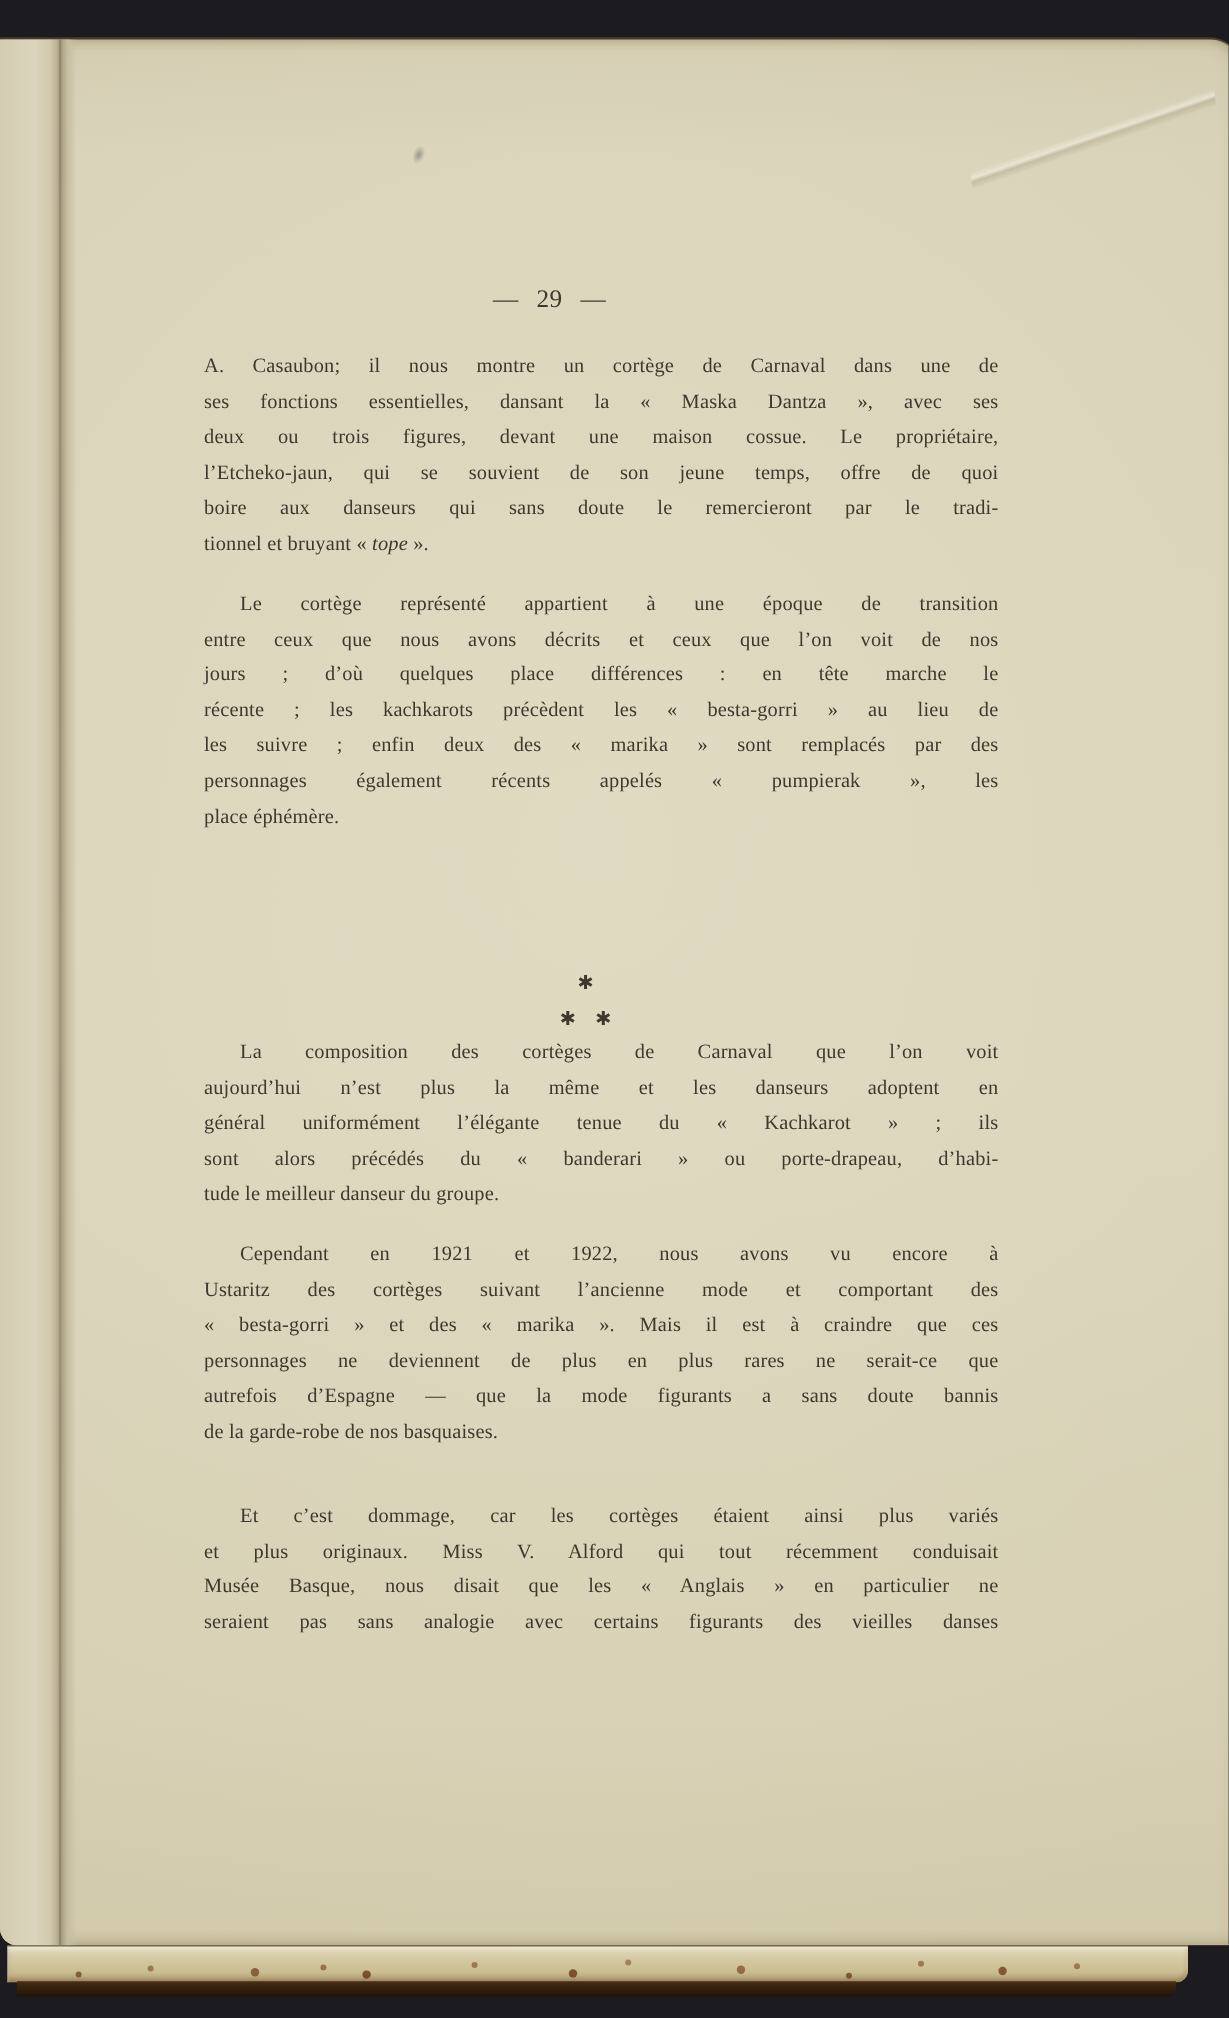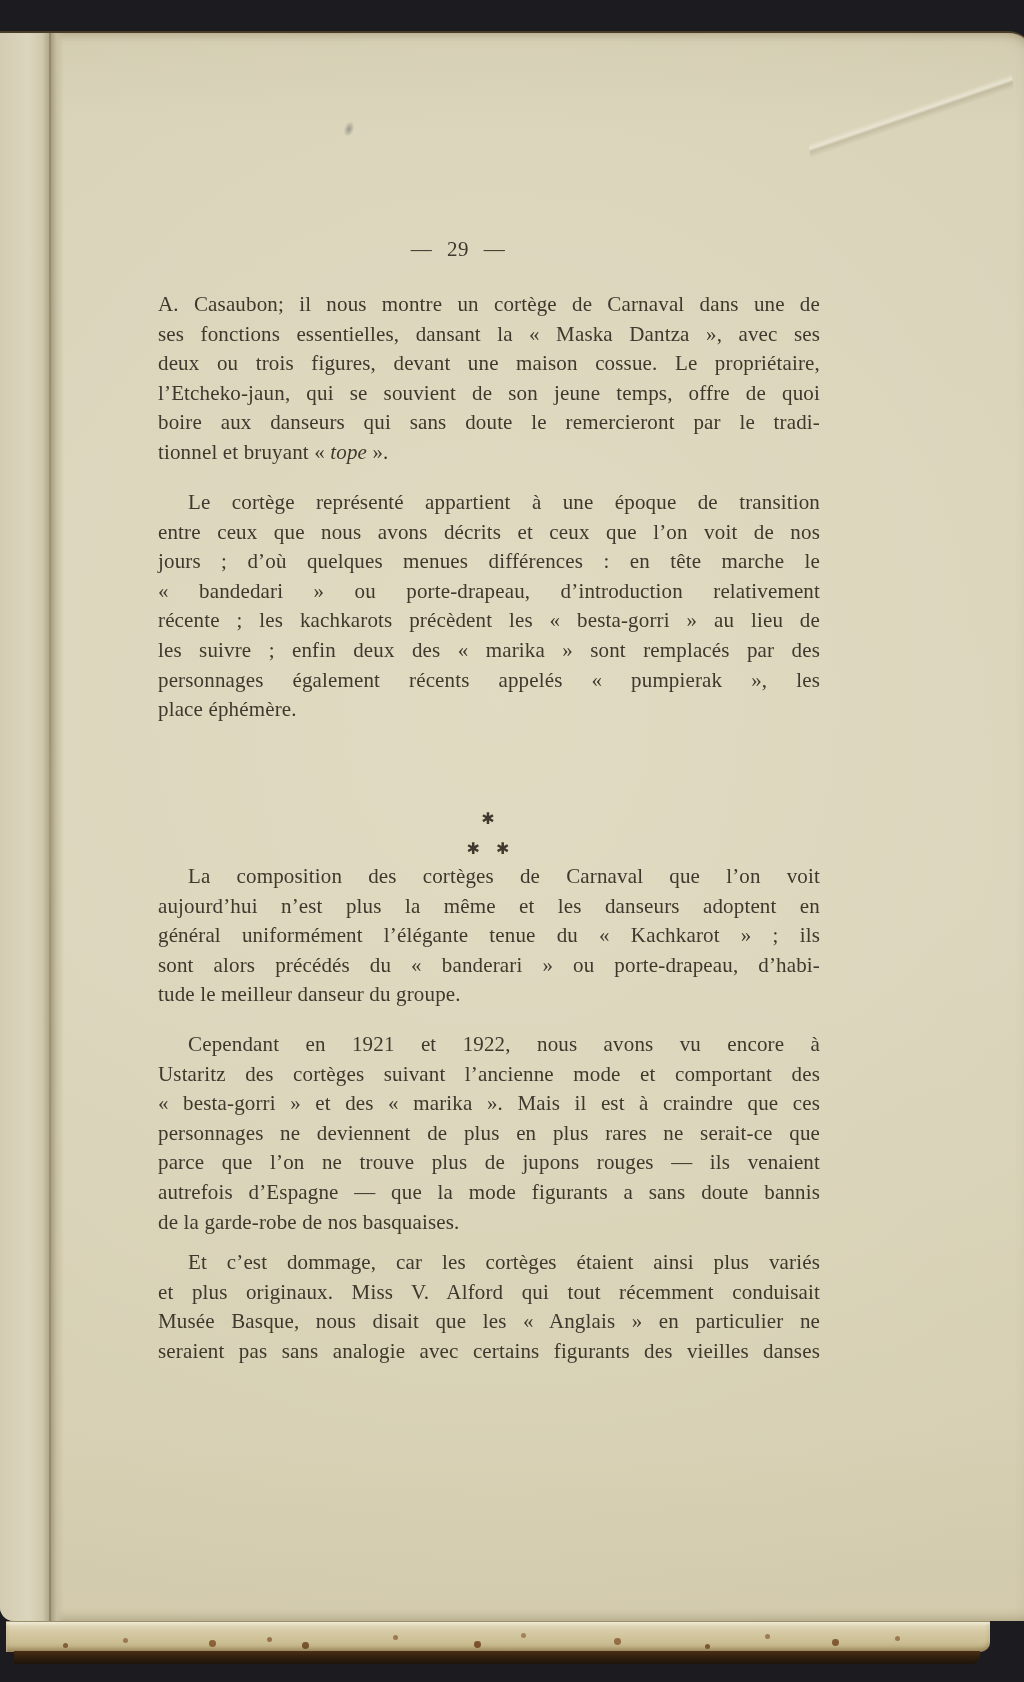--- a/index.html
+++ b/index.html
@@ -56,22 +56,22 @@
     transform:rotate(20deg);
   }
   
   .pagenum{
     position:absolute;left:158px;top:204px;width:600px;
     text-align:center;
     font-size:21px;letter-spacing:.5px;word-spacing:9px;
     color:var(--ink,#3f382d);
   }
   .textblock{
-    position:absolute;left:158px;top:0;width:662px;height:100%;
-    font-size:21px;
+    position:absolute;left:170px;top:0;width:662px;height:100%;
+    font-size:17px;
   }
   .para{
     position:absolute;left:0;width:100%;
     line-height:29.6px;
     letter-spacing:.15px;
   }
   .para .line{
     text-align:justify;
     text-align-last:justify;
     text-justify:inter-word;
@@ -139,40 +139,38 @@
           <div class="line">A. Casaubon; il nous montre un cortège de Carnaval dans une de</div>
           <div class="line">ses fonctions essentielles, dansant la « Maska Dantza », avec ses</div>
           <div class="line">deux ou trois figures, devant une maison cossue. Le propriétaire,</div>
           <div class="line">l’Etcheko-jaun, qui se souvient de son jeune temps, offre de quoi</div>
           <div class="line">boire aux danseurs qui sans doute le remercieront par le tradi-</div>
           <div class="line last">tionnel et bruyant « <span class="it">tope</span> ».</div>
         </div>
         <div class="para">
           <div class="line first">Le cortège représenté appartient à une époque de transition</div>
           <div class="line">entre ceux que nous avons décrits et ceux que l’on voit de nos</div>
-          <div class="line">jours ; d’où quelques menues différences : en tête marche le</div>
-          <div class="line">« bandedari » ou porte-drapeau, d’introduction relativement</div>
+          <div class="line">jours ; d’où quelques place différences : en tête marche le</div>
           <div class="line">récente ; les kachkarots précèdent les « besta-gorri » au lieu de</div>
           <div class="line">les suivre ; enfin deux des « marika » sont remplacés par des</div>
           <div class="line">personnages également récents appelés « pumpierak », les</div>
           <div class="line last">place éphémère.</div>
         </div>
         <div class="para">
           <div class="line first">La composition des cortèges de Carnaval que l’on voit</div>
           <div class="line">aujourd’hui n’est plus la même et les danseurs adoptent en</div>
           <div class="line">général uniformément l’élégante tenue du « Kachkarot » ; ils</div>
           <div class="line">sont alors précédés du « banderari » ou porte-drapeau, d’habi-</div>
           <div class="line last">tude le meilleur danseur du groupe.</div>
         </div>
         <div class="para">
           <div class="line first">Cependant en 1921 et 1922, nous avons vu encore à</div>
           <div class="line">Ustaritz des cortèges suivant l’ancienne mode et comportant des</div>
           <div class="line">« besta-gorri » et des « marika ». Mais il est à craindre que ces</div>
           <div class="line">personnages ne deviennent de plus en plus rares ne serait-ce que</div>
-          <div class="line">parce que l’on ne trouve plus de jupons rouges — ils venaient</div>
           <div class="line">autrefois d’Espagne — que la mode figurants a sans doute bannis</div>
           <div class="line last">de la garde-robe de nos basquaises.</div>
         </div>
         <div class="para">
           <div class="line first">Et c’est dommage, car les cortèges étaient ainsi plus variés</div>
           <div class="line">et plus originaux. Miss V. Alford qui tout récemment conduisait</div>
           <div class="line">Musée Basque, nous disait que les « Anglais » en particulier ne</div>
           <div class="line">seraient pas sans analogie avec certains figurants des vieilles danses</div>
         </div>
       </div>

